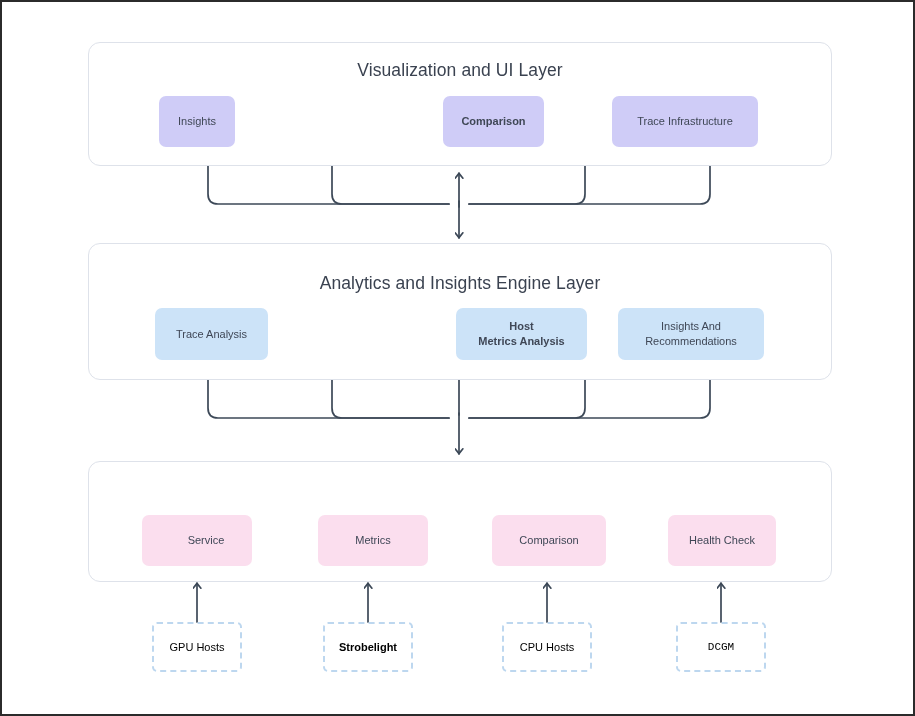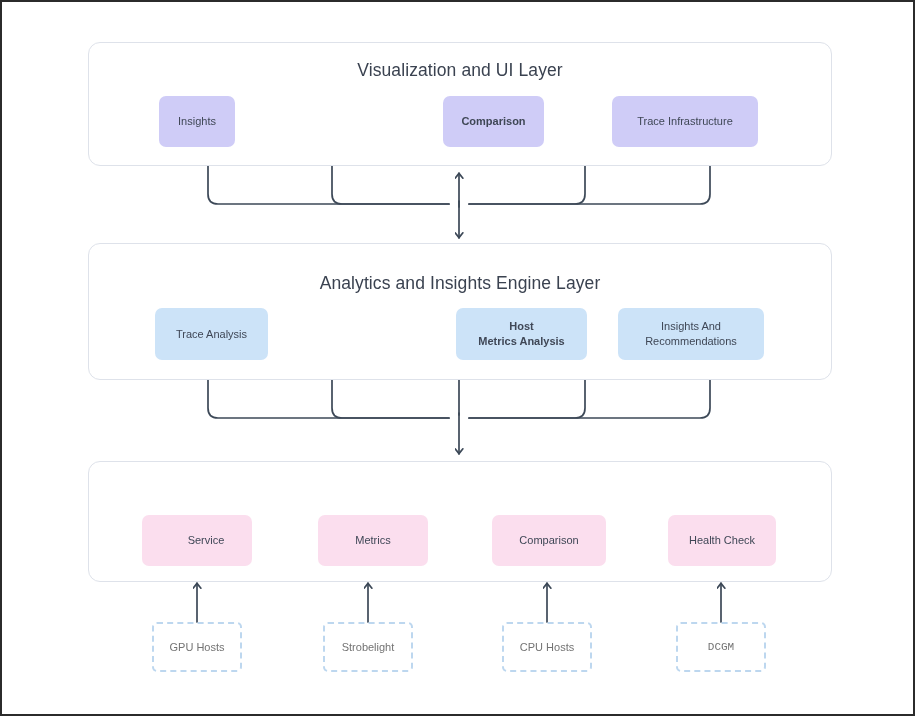--- a/index.html
+++ b/index.html
@@ -58,21 +58,21 @@
     color: #3f4756;
     padding: 2px 6px;
   }
   .node.purple { background: #cfccf7; }
   .node.blue   { background: #cce3f8; }
   .node.pink   { background: #fbdeee; }
   .node.dashed {
     background: transparent;
     border: 2px dashed #bdd7ef;
     border-radius: 5px;
-    color: #737373;
+    color: #000000;
   }
 </style>
 </head>
 <body>
 
 <div id="canvas">
 
   <svg id="svg-connectors" viewBox="0 0 915 716" width="915" height="716" xmlns="http://www.w3.org/2000/svg">
     <defs>
       <marker id="arrow-down" markerWidth="10" markerHeight="10" refX="4.2" refY="7.4" orient="0" markerUnits="userSpaceOnUse">
@@ -128,17 +128,17 @@
 Recommendations</div>
 
   <div class="layer-box" style="left:86px; top:459px; width:744px; height:121px;"></div>
 
   <div class="node pink" style="left:140px; top:513px; width:110px; height:51px;padding-left:24px;">Service</div>
   <div class="node pink" style="left:316px; top:513px; width:110px; height:51px;">Metrics</div>
   <div class="node pink" style="left:490px; top:513px; width:114px; height:51px;">Comparison</div>
   <div class="node pink" style="left:666px; top:513px; width:108px; height:51px;">Health Check</div>
 
   <div class="node dashed" style="left:150px; top:620px; width:90px; height:50px;">GPU Hosts</div>
-  <div class="node dashed" style="left:321px; top:620px; width:90px; height:50px;">Strobelight</div>
+  <div class="node dashed" style="left:321px; top:620px; width:90px; height:50px;font-weight:bold;">Strobelight</div>
   <div class="node dashed" style="left:500px; top:620px; width:90px; height:50px;">CPU Hosts</div>
   <div class="node dashed" style="left:674px; top:620px; width:90px; height:50px;font-family:Liberation Mono, monospace;">DCGM</div>
 
 </div>
 
 </body></html>

